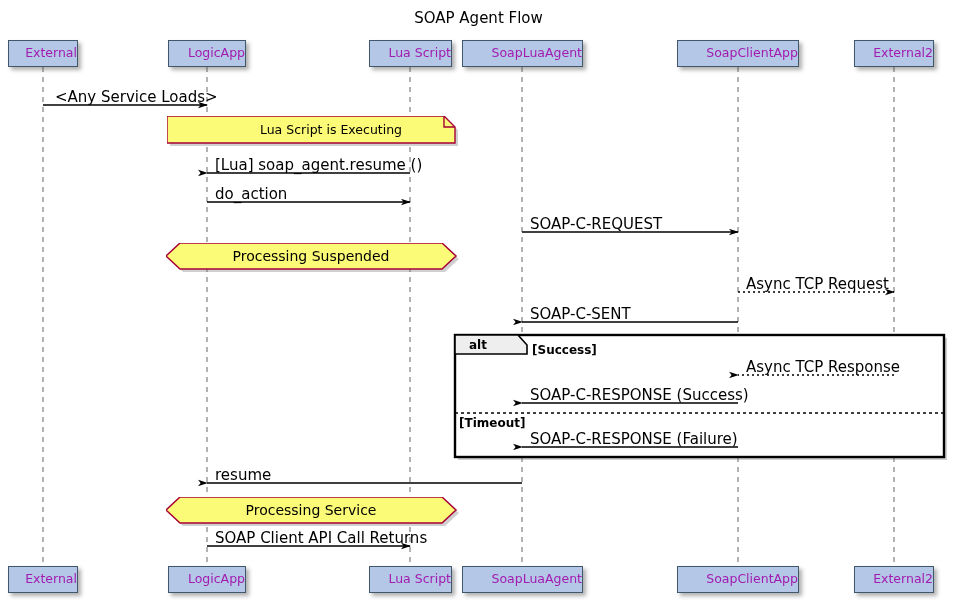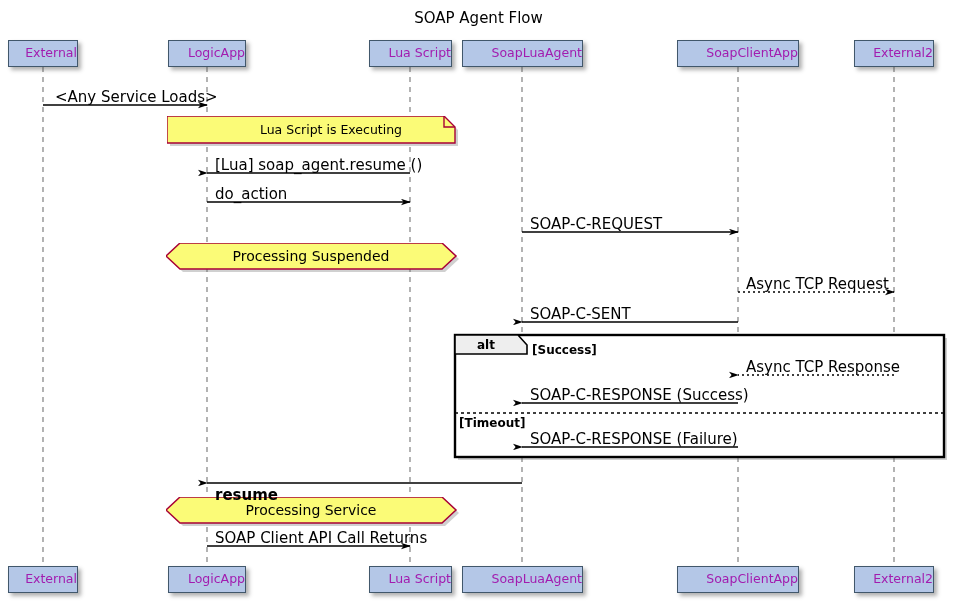--- a/index.html
+++ b/index.html
@@ -96,21 +96,20 @@
     line-height: 1;
   }
   
   .alt-keyword {
     position: absolute;
     font-size: 12px;
     font-weight: bold;
     color: #000000;
     white-space: nowrap;
     line-height: 1;
-    margin-left: 8px;
   }
   .alt-guard {
     position: absolute;
     font-size: 12px;
     font-weight: bold;
     color: #000000;
     white-space: nowrap;
     line-height: 1;
   }
 </style>
@@ -232,21 +231,21 @@
   <div id="labels-layer">
       <div class="msg-label" style="top: 90px; left: 55px;">&lt;Any Service Loads&gt;</div>
       <div class="msg-label" style="top: 158px; left: 215px;">[Lua] soap_agent.resume ()</div>
       <div class="msg-label" style="top: 187px; left: 215px;">do_action</div>
       <div class="msg-label" style="top: 217px; left: 530px;">SOAP-C-REQUEST</div>
       <div class="msg-label" style="top: 277px; left: 746px;">Async TCP Request</div>
       <div class="msg-label" style="top: 307px; left: 530px;">SOAP-C-SENT</div>
       <div class="msg-label" style="top: 360px; left: 746px;">Async TCP Response</div>
       <div class="msg-label" style="top: 388px; left: 530px; text-align: center;">SOAP-C-RESPONSE (Success)</div>
       <div class="msg-label" style="top: 432px; left: 530px;">SOAP-C-RESPONSE (Failure)</div>
-      <div class="msg-label" style="top: 488px; left: 215px; font-weight: bold;">resume</div>
+      <div class="msg-label" style="top: 468px; left: 215px;">resume</div>
       <div class="msg-label" style="top: 531px; left: 215px;">SOAP Client API Call Returns</div>
     </div>
 
   <div id="fragment-text-layer">
       <div class="alt-keyword" style="left: 469px; top: 339px;">alt</div>
       <div class="alt-guard" style="left: 532px; top: 344px;">[Success]</div>
       <div class="alt-guard" style="left: 459px; top: 417px;">[Timeout]</div>
     </div>
 
 </div>

